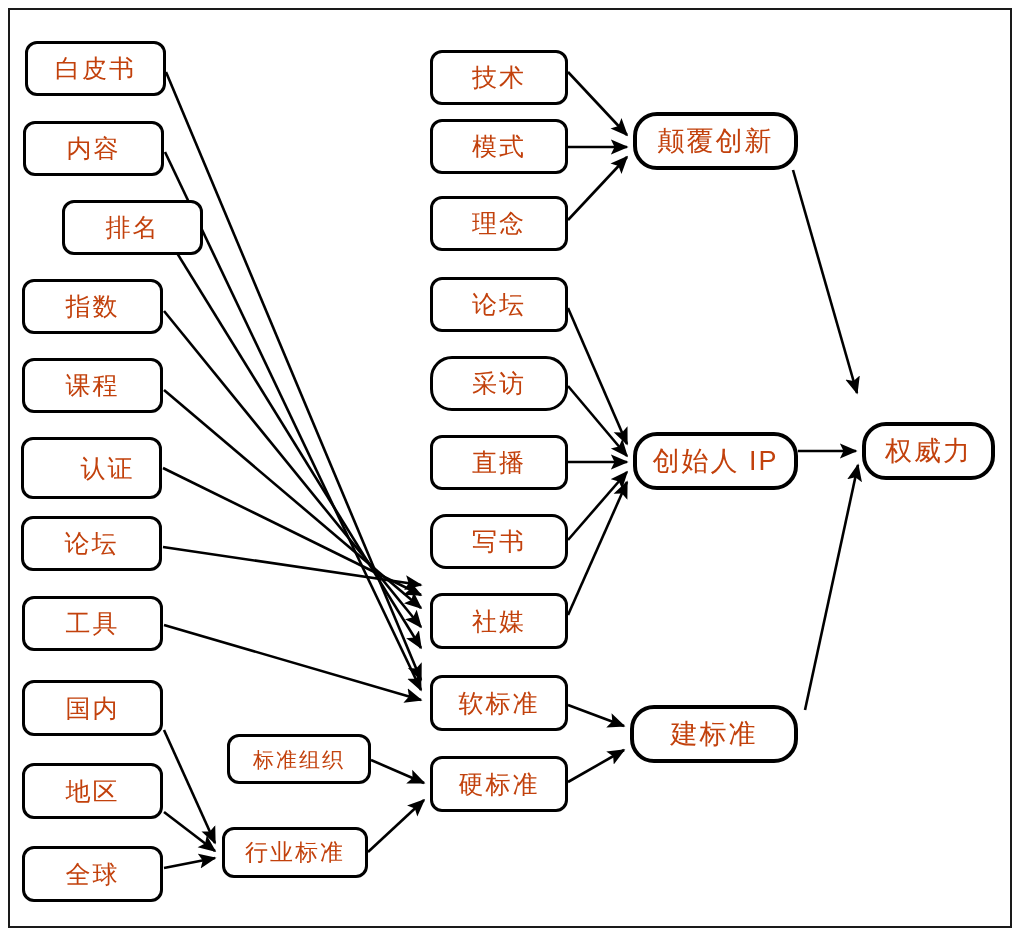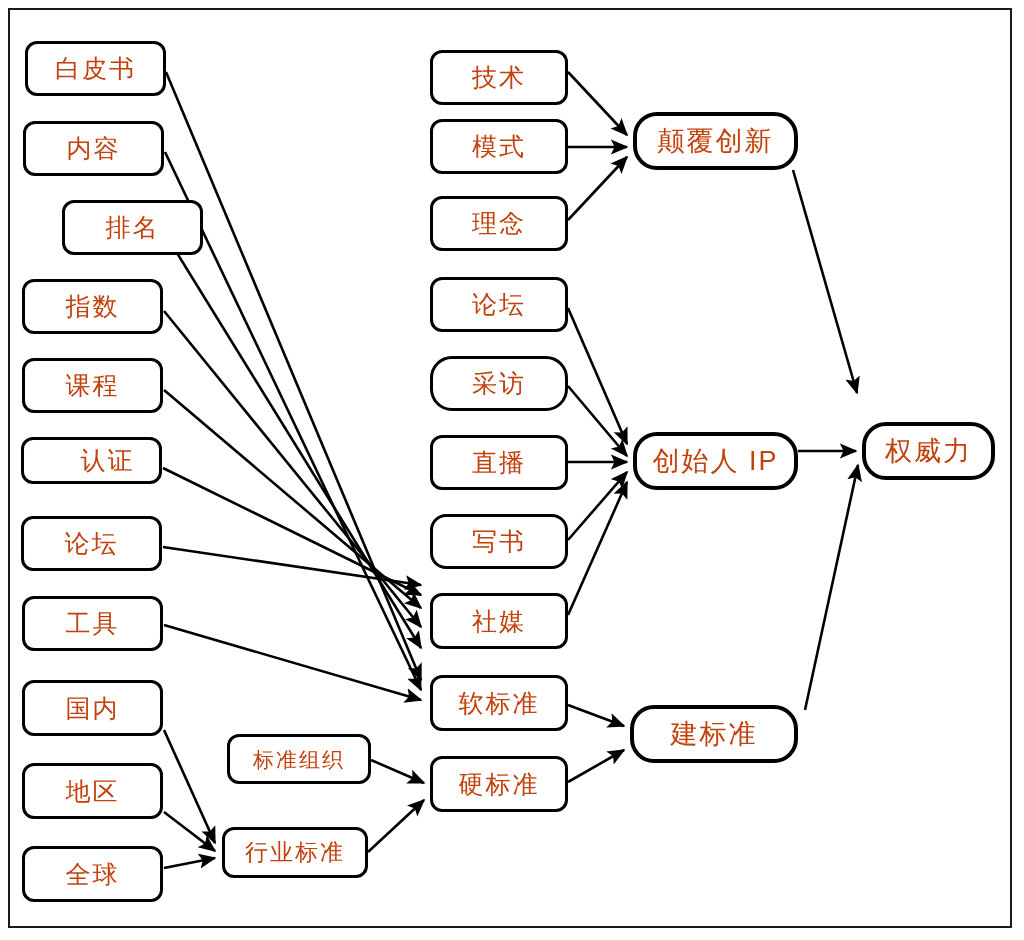--- a/index.html
+++ b/index.html
@@ -105,21 +105,21 @@
       </div>
       <div class="node" style="left: 22px; top: 200px; width: 141px; height: 55px; font-size: 25px; border-color: rgb(0, 0, 0); background: rgb(255, 255, 255); margin-left: 40px;">
         <span class="node-label">排名</span>
       </div>
       <div class="node" style="left: 22px; top: 279px; width: 141px; height: 55px; font-size: 25px; border-color: rgb(0, 0, 0); background: rgb(255, 255, 255);">
         <span class="node-label">指数</span>
       </div>
       <div class="node" style="left: 22px; top: 358px; width: 141px; height: 55px; font-size: 25px; border-color: rgb(0, 0, 0); background: rgb(255, 255, 255);">
         <span class="node-label">课程</span>
       </div>
-      <div class="node" style="left: 21px; top: 437px; width: 141px; height: 47px; font-size: 25px; border-color: rgb(0, 0, 0); background: rgb(255, 255, 255); padding-left: 32px;">
+      <div class="node" style="left: 21px; top: 437px; width: 141px; height: 62px; font-size: 25px; border-color: rgb(0, 0, 0); background: rgb(255, 255, 255); padding-left: 32px;">
         <span class="node-label">认证</span>
       </div>
       <div class="node" style="left: 21px; top: 516px; width: 141px; height: 55px; font-size: 25px; border-color: rgb(0, 0, 0); background: rgb(255, 255, 255);">
         <span class="node-label">论坛</span>
       </div>
       <div class="node" style="left: 22px; top: 596px; width: 141px; height: 55px; font-size: 25px; border-color: rgb(0, 0, 0); background: rgb(255, 255, 255);">
         <span class="node-label">工具</span>
       </div>
       <div class="node" style="left: 22px; top: 680px; width: 141px; height: 56px; font-size: 25px; border-color: rgb(0, 0, 0); background: rgb(255, 255, 255);">
         <span class="node-label">国内</span>

